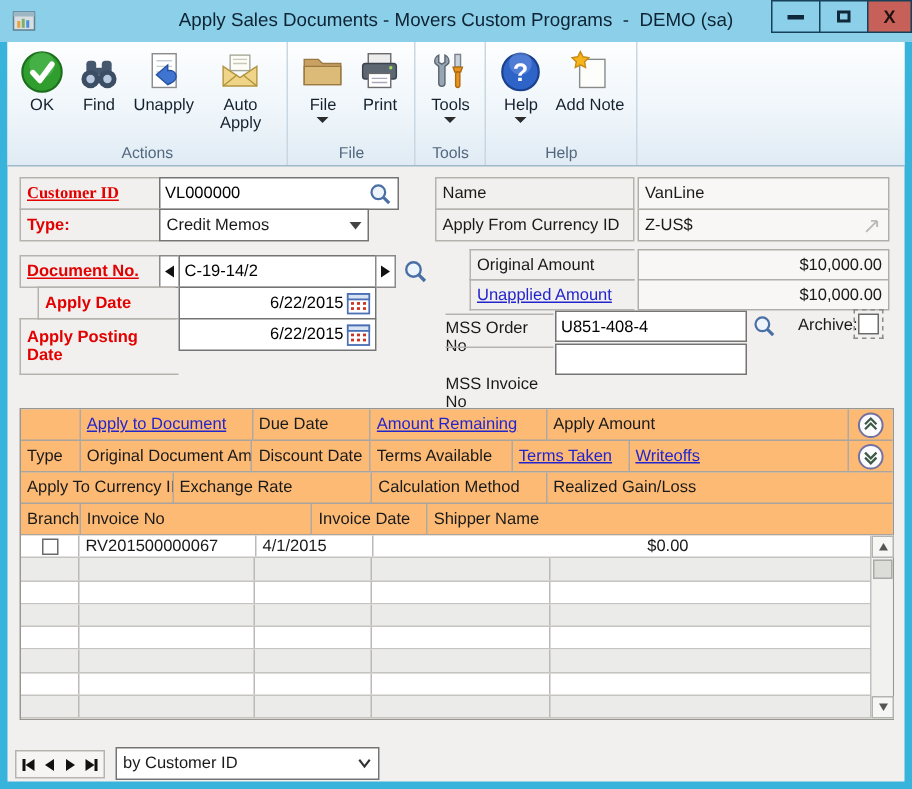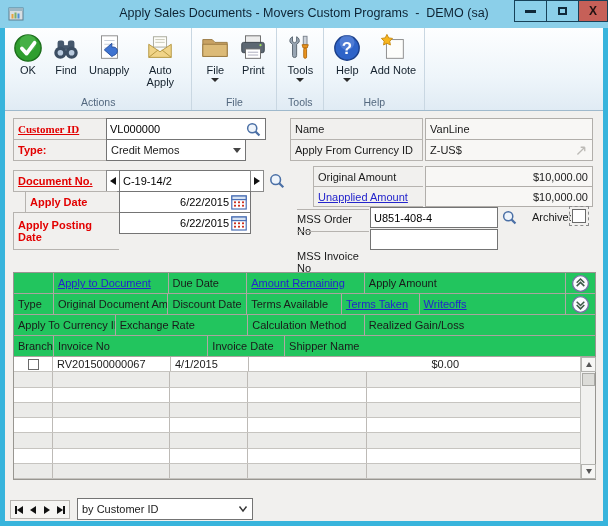--- a/index.html
+++ b/index.html
@@ -46,21 +46,21 @@
   .chev { width:0; height:0; border-left:4px solid transparent; border-right:4px solid transparent; border-top:5px solid #333; }
   .selbox { position:absolute; background:#fff; border:1px solid #747474; display:flex; align-items:center; padding:0 4px; justify-content:space-between; }
   .smallbtn { position:absolute; background:#f6f6f4; border:1px solid #8a8a8a; display:flex; align-items:center; justify-content:center; }
   .tri-l { width:0; height:0; border-top:4px solid transparent; border-bottom:4px solid transparent; border-right:6px solid #111; }
   .tri-r { width:0; height:0; border-top:4px solid transparent; border-bottom:4px solid transparent; border-left:6px solid #111; }
   .checkbox { position:absolute; width:14px; height:14px; background:#fff; border:1px solid #6a6a6a; }
   .checkbox.focusmark { outline:1px dashed #8a8a8a; outline-offset:2px; }
 
   
   .grid { position:absolute; left:8px; top:244px; width:583px; height:208px; border:1px solid #989691; background:#fff; }
-  .g-hrow { display:flex; height:21px; background:#22c55e; }
+  .g-hrow { display:flex; height:21px; background:#fdba74; }
   .g-cell { border-right:1px solid #aFA9a3; border-bottom:1px solid #aaa49e; display:flex; align-items:center; padding:0 4px; overflow:hidden; white-space:nowrap; }
   .g-cell:last-child { border-right:none; }
   .btncol { width:29px; display:flex; align-items:center; justify-content:center; border-bottom:1px solid #aaa49e; }
   .g-body { position:absolute; left:0; top:84px; width:581px; height:122px; background:#fff; }
   .g-rows { position:absolute; left:0; top:0; right:15px; bottom:0; }
   .g-drow { display:flex; height:15.25px; border-bottom:1px solid #c6c4c0; }
   .g-drow.gray { background:#ebebe9; }
   .g-dcell { border-right:1px solid #bdbab6; display:flex; align-items:center; padding:0 4px; overflow:hidden; white-space:nowrap; }
   .g-dcell:last-child { border-right:none; }
 

